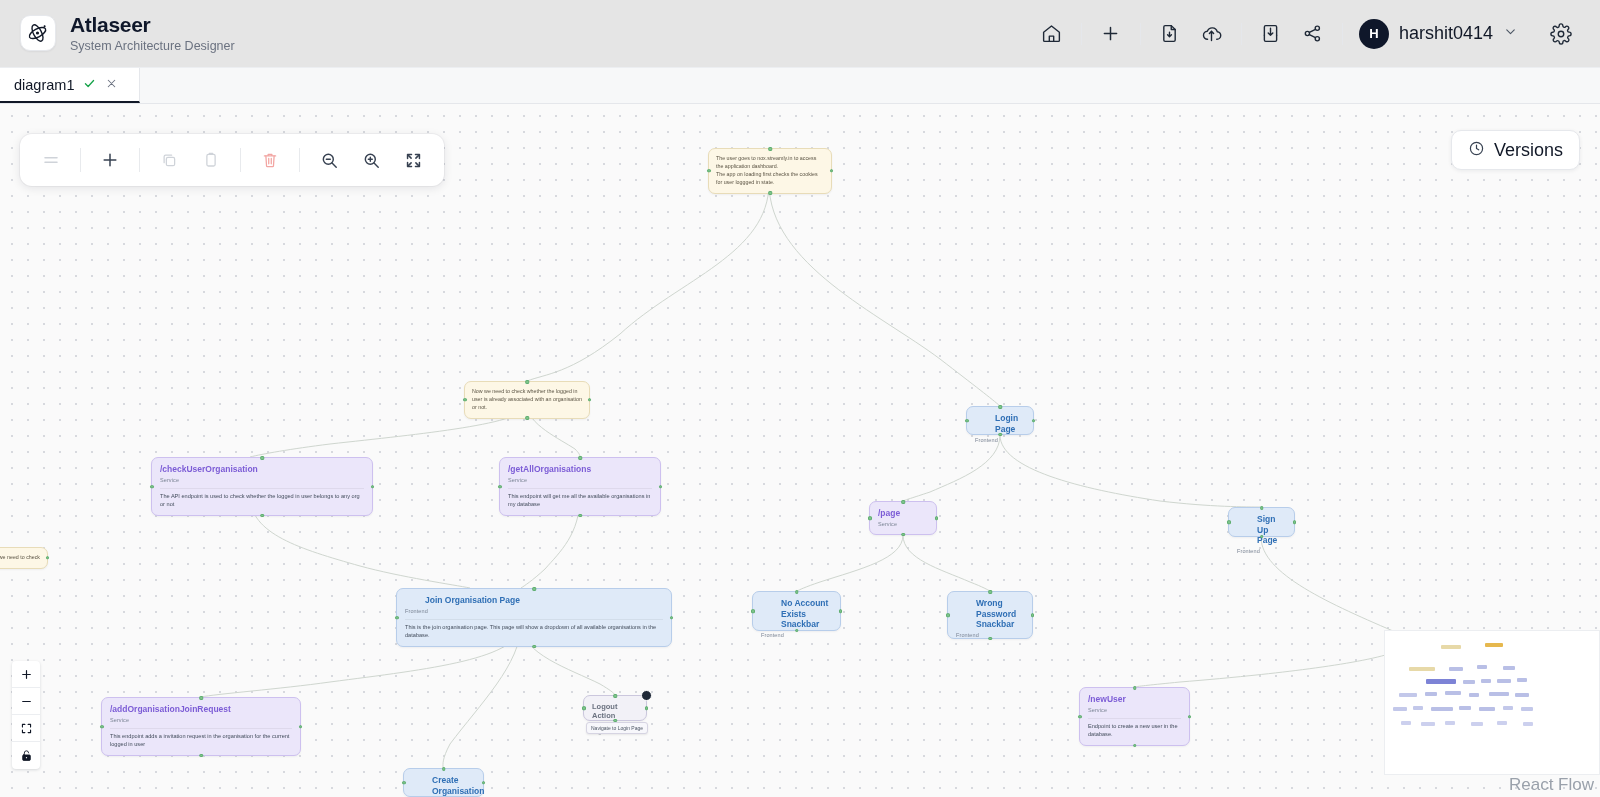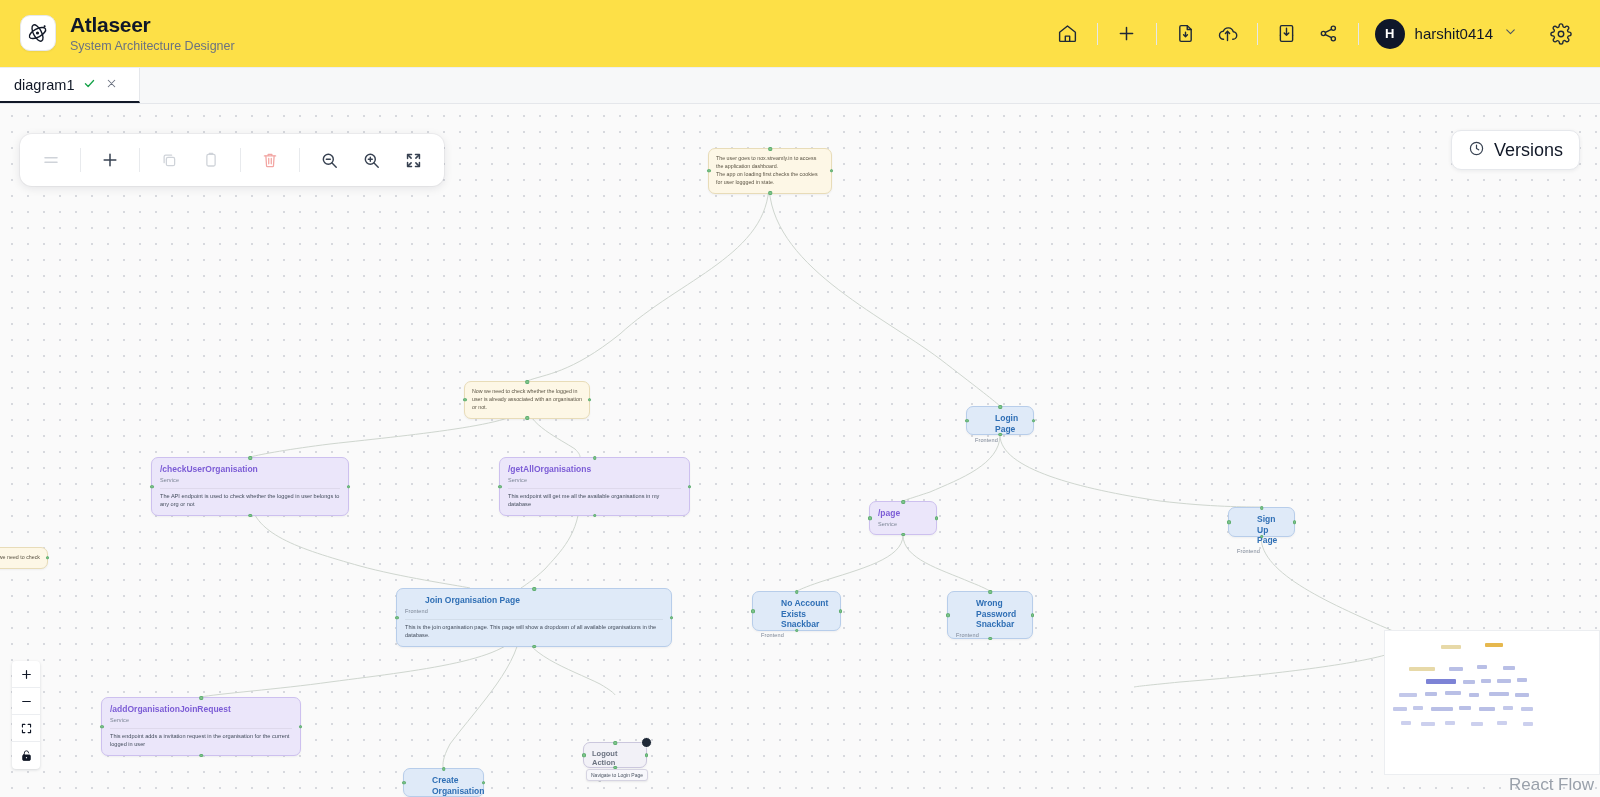--- a/index.html
+++ b/index.html
@@ -10,21 +10,21 @@
     font-family: "Liberation Sans", sans-serif;
     background: #ffffff;
     color: #111827;
   }
   #app { position: relative; width: 1600px; height: 797px; overflow: hidden; }
 
   
   .header {
     position: absolute; top: 0; left: 0;
     width: 1600px; height: 68px;
-    background: #fde047;
+    background: #e5e5e5;
     border-bottom: 1px solid #eceef1;
     display: flex; align-items: center;
     z-index: 40;
   }
   .brand { display: flex; align-items: center; padding-left: 20px; gap: 14px; }
   .logo-box {
     width: 36px; height: 36px; border-radius: 10px;
     background: #ffffff;
     border: 1px solid #e6e8ec;
     box-shadow: 0 1px 2px rgba(16,24,40,.06);
@@ -48,21 +48,21 @@
     display: flex; align-items: center; gap: 10px;
     padding: 4px 10px 4px 4px; border-radius: 22px; cursor: pointer;
     margin-left: 4px;
   }
   .avatar {
     width: 30px; height: 30px; border-radius: 50%;
     background: #0f172a; color: #ffffff;
     display: flex; align-items: center; justify-content: center;
     font-size: 13px; font-weight: 600;
   }
-  .user-name { font-size: 15px; color: #111827; font-weight: 400; }
+  .user-name { font-size: 18px; color: #111827; font-weight: 400; }
 
   
   .tabbar {
     position: absolute; top: 68px; left: 0;
     width: 1600px; height: 36px;
     background: #f7f8f9;
     border-bottom: 1px solid #e5e7eb;
     display: flex; align-items: stretch;
     z-index: 35;
   }
@@ -171,21 +171,21 @@
   
   .n-service .node-card { background: #ebe6fa; border-color: #cdc0ef; }
   .n-service .node-title { color: #7c5cd6; }
   
   .n-note .node-card {
     background: #fdf7e6; border-color: #e8dcb8;
     padding: 6px 7px;
   }
   .n-note .note-text { font-size: 5.3px; color: #5a5343; line-height: 1.5; }
   
-  .n-action .node-card { background: #f2f1f7; border-color: #cbc7dd; padding-bottom: 2px; margin-top: 47px; }
+  .n-action .node-card { background: #f2f1f7; border-color: #cbc7dd; padding-bottom: 2px; }
   .n-action .node-title { color: #6b7280; font-size: 7.5px; }
   .n-action .node-sub { font-size: 5px; color: #8b93a1; }
 
   .handle {
     position: absolute; width: 3.5px; height: 3.5px; border-radius: 1px;
     background: #7ec48b; border: 0.5px solid #5fae70;
   }
   .h-t { top: -2px; left: 50%; transform: translateX(-50%); }
   .h-b { bottom: -2px; left: 50%; transform: translateX(-50%); }
   .h-l { left: -2px; top: 50%; transform: translateY(-50%); }
@@ -410,33 +410,33 @@
       </div>
     </div>
 
     <div class="node n-note" style="left:-48px; top:443px; width:96px;">
       <div class="node-card">
         <div class="handle h-r"></div>
         <div class="note-text" style="text-align:right;">n, we need to check</div>
       </div>
     </div>
 
-    <div class="node n-service" style="left:151px; top:353px; width:198px;">
+    <div class="node n-service" style="left:151px; top:353px; width:222px;">
       <div class="node-card">
         <div class="handle h-t"></div>
         <div class="handle h-l"></div>
         <div class="handle h-r"></div>
         <div class="handle h-b"></div>
         <div class="node-title">/checkUserOrganisation</div>
         <div class="node-sub">Service</div>
         <div class="node-desc">The API endpoint is used to check whether the logged in user belongs to any org or not</div>
       </div>
     </div>
 
-    <div class="node n-service" style="left:499px; top:353px; width:191px;">
+    <div class="node n-service" style="left:499px; top:353px; width:162px;">
       <div class="node-card">
         <div class="handle h-t"></div>
         <div class="handle h-l"></div>
         <div class="handle h-r"></div>
         <div class="handle h-b"></div>
         <div class="node-title">/getAllOrganisations</div>
         <div class="node-sub">Service</div>
         <div class="node-desc">This endpoint will get me all the available organisations in my database</div>
       </div>
     </div>
@@ -526,20 +526,31 @@
         <div class="handle h-t"></div>
         <div class="handle h-l"></div>
         <div class="handle h-r"></div>
         <div class="handle h-b"></div>
         <div class="node-title">Logout Action</div>
         <div class="node-sub">Reference → Login Page</div>
         <div class="tooltip-chip">Navigate to Login Page</div>
       </div>
     </div>
 
+    <div class="node n-service" style="left:1079px; top:583px; width:111px;">
+      <div class="node-card">
+        <div class="handle h-t"></div>
+        <div class="handle h-l"></div>
+        <div class="handle h-r"></div>
+        <div class="handle h-b"></div>
+        <div class="node-title">/newUser</div>
+        <div class="node-sub">Service</div>
+        <div class="node-desc">Endpoint to create a new user in the database.</div>
+      </div>
+    </div>
 
     <div class="node n-frontend" style="left:403px; top:664px; width:81px;">
       <div class="node-card" style="height:29px;">
         <div class="handle h-t"></div>
         <div class="handle h-l"></div>
         <div class="handle h-r"></div>
         <div class="node-title">Create Organisation Page</div>
       </div>
     </div>
 

